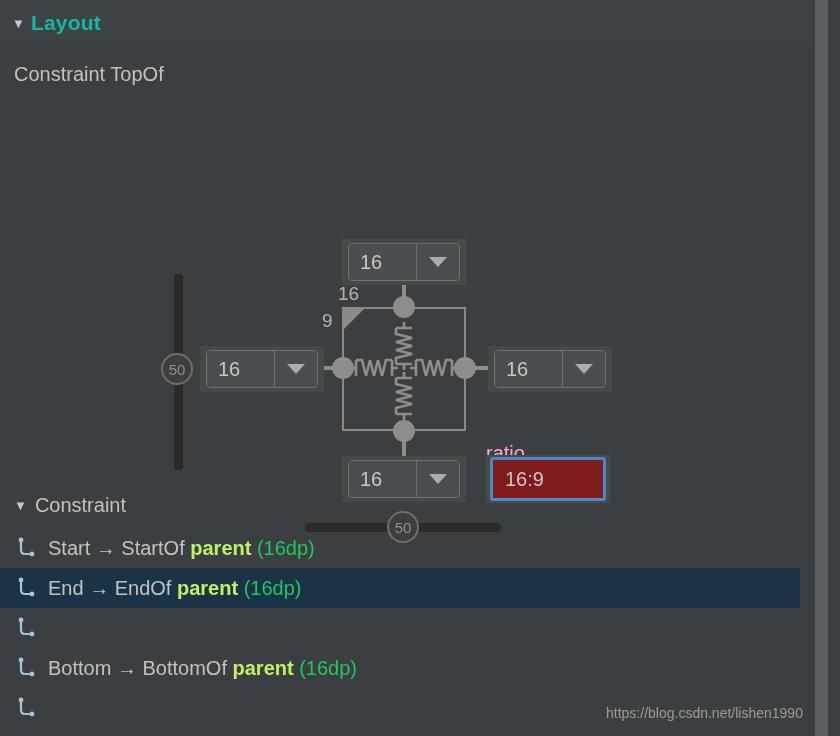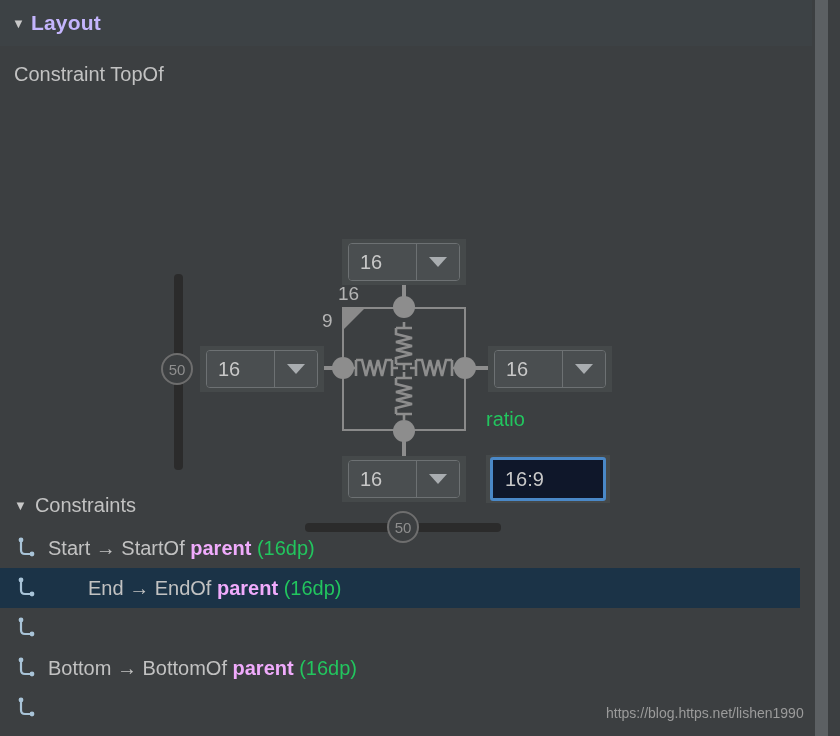--- a/index.html
+++ b/index.html
@@ -31,21 +31,21 @@
   }
   #layout-header .twisty {
     font-size: 13px;
     color: #c8c8c8;
     margin-right: 6px;
     line-height: 1;
   }
   #layout-header .title {
     font-size: 21px;
     font-weight: bold;
-    color: #c4b5fd;
+    color: #14b8a6;
     letter-spacing: .2px;
   }
 
   
   #cw-title {
     position: absolute;
     left: 14px; top: 63px;
     font-size: 20px;
     color: #c2c2c2;
   }
@@ -195,37 +195,37 @@
   #field-bottom-panel { left: 342px; top: 356px; width: 124px; height: 46px; }
   #field-bottom       { left: 348px; top: 360px; width: 112px; height: 38px; }
   #field-left-panel   { left: 200px; top: 246px; width: 124px; height: 46px; }
   #field-left         { left: 206px; top: 250px; width: 112px; height: 38px; }
   #field-right-panel  { left: 488px; top: 246px; width: 124px; height: 46px; }
   #field-right        { left: 494px; top: 250px; width: 112px; height: 38px; }
 
   
   #ratio-label {
     position: absolute;
-    left: 486px; top: 308px;
-    font-size: 20px;
-    color: #22c55e;
+    left: 486px; top: 342px;
+    font-size: 20px;
+    color: #f9a8d4;
   }
   #ratio-field-panel {
     position: absolute;
     left: 486px; top: 355px;
     width: 124px; height: 48px;
     background: #45494a;
   }
   #ratio-input {
     position: absolute;
     left: 490px; top: 357px;
     width: 116px; height: 44px;
     border: 3px solid #4a88c7;
     border-radius: 3px;
-    background: #0f172a;
+    background: #7f1d1d;
     box-sizing: border-box;
     display: flex;
     align-items: center;
     padding-left: 12px;
     font-size: 20px;
     color: #c8c8c8;
   }
 
   
   #constraints-header {
@@ -251,37 +251,36 @@
   }
   .constraint-row {
     height: 40px;
     display: flex;
     align-items: center;
     padding-left: 14px;
     box-sizing: border-box;
   }
   .constraint-row.selected {
     background: #1b3347;
-    gap: 40px;
   }
   .constraint-row .c-icon {
     width: 26px;
     height: 26px;
     flex: 0 0 26px;
     margin-right: 8px;
     display: flex;
     align-items: center;
     justify-content: center;
   }
   .constraint-row .c-text {
     font-size: 20px;
     color: #c2c2c2;
     white-space: nowrap;
   }
-  .constraint-row .c-text b { color: #f0abfc; }
+  .constraint-row .c-text b { color: #bef264; }
   .constraint-row .c-text .dim { color: #22c55e; }
 
   
   #scroll-gutter {
     position: absolute;
     right: 0; top: 0;
     width: 28px; height: 736px;
     background: #3c3f41;
   }
   #scroll-thumb {
@@ -378,21 +377,21 @@
     </div>
   </div>
 
   <div id="ratio-label">ratio</div>
   <div id="ratio-field-panel"></div>
   <div id="ratio-input">16:9</div>
 </div>
 
 <div id="constraints-header">
   <span class="twisty">▼</span>
-  <span class="title">Constraints</span>
+  <span class="title">Constraint</span>
 </div>
 
 <div id="constraints-list">
     <div class="constraint-row">
       <span class="c-icon">
         <svg width="24" height="24" viewBox="0 0 24 24">
           <path d="M6 3 L6 14 Q6 18 10 18 L17 18" fill="none" stroke="#a9c4d8" stroke-width="2.2" stroke-linecap="round"></path>
           <circle cx="6" cy="4" r="2.4" fill="#a9c4d8"></circle>
           <circle cx="17" cy="18" r="2.4" fill="#a9c4d8"></circle>
         </svg>
@@ -436,13 +435,13 @@
           <circle cx="17" cy="18" r="2.4" fill="#a9c4d8"></circle>
         </svg>
       </span>
     </div>
   </div>
 
 <div id="scroll-gutter">
   <div id="scroll-thumb"></div>
 </div>
 
-<div id="watermark">https://blog.https.net/lishen1990</div>
+<div id="watermark">https://blog.csdn.net/lishen1990</div>
 
 </body></html>

